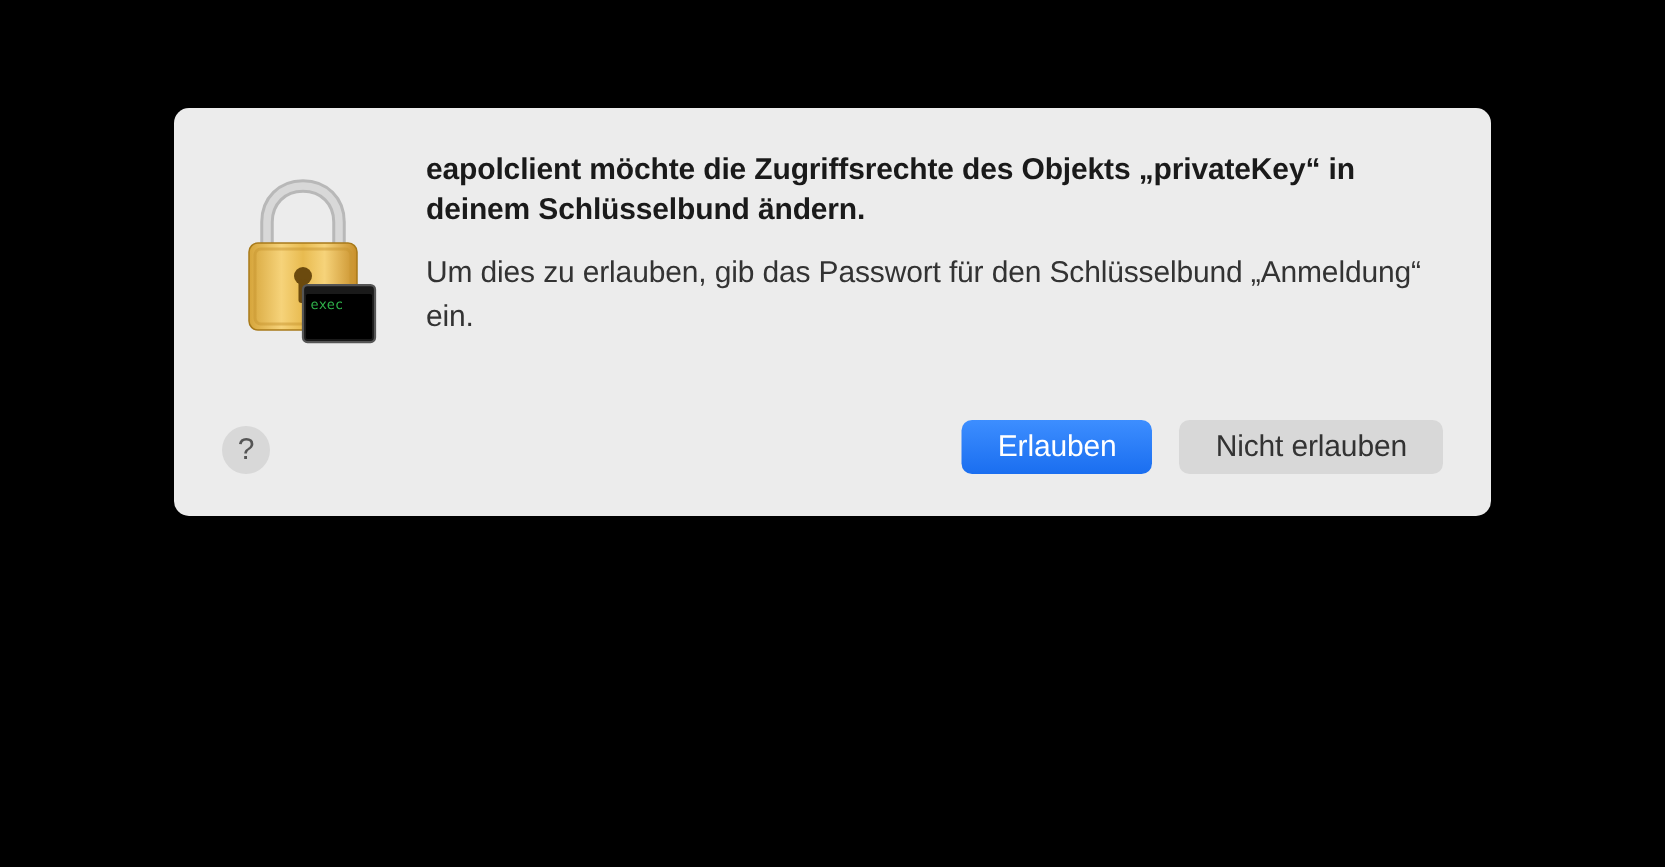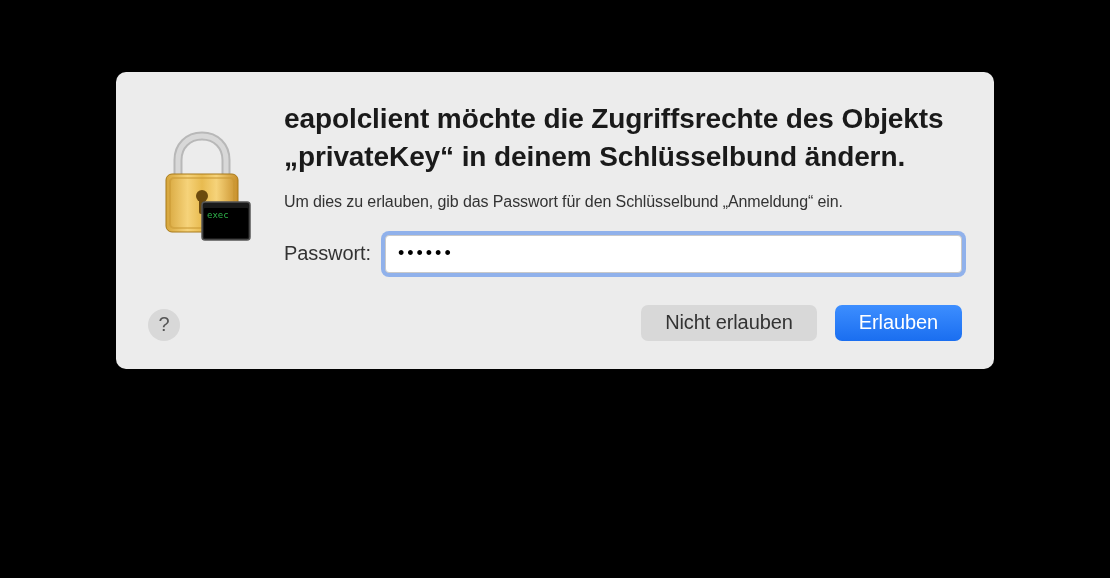--- a/index.html
+++ b/index.html
@@ -38,29 +38,29 @@
     }
     .lock-svg {
       width: 108px;
       height: 120px;
     }
     .text-col {
       flex: 1;
       min-width: 0;
     }
     .heading {
-      font-size: 28px;
+      font-size: 20px;
       font-weight: 700;
       color: #1a1a1a;
       line-height: 1.35;
       margin-bottom: 14px;
       letter-spacing: -0.1px;
     }
     .subtext {
-      font-size: 16px;
+      font-size: 20px;
       color: #333;
       line-height: 1.45;
       margin-bottom: 22px;
       letter-spacing: -0.1px;
     }
     .field-row {
       display: flex;
       align-items: center;
       gap: 14px;
     }
@@ -155,24 +155,20 @@
         <g>
           <rect x="54" y="74" width="48" height="38" rx="3" fill="#1a1a1a" stroke="#555" stroke-width="1.5"></rect>
           <rect x="56" y="80" width="44" height="30" rx="1" fill="#000"></rect>
           <text x="59" y="90" font-size="9" font-family="Menlo, monospace" fill="#2fb14a">exec</text>
         </g>
       </svg>
     </div>
     <div class="text-col">
       <div class="heading">eapolclient möchte die Zugriffsrechte des Objekts „privateKey“ in deinem Schlüsselbund ändern.</div>
       <div class="subtext">Um dies zu erlauben, gib das Passwort für den Schlüsselbund „Anmeldung“ ein.</div>
-      <div class="field-row">
-        <div class="field-label">Passwort:</div>
-        <input type="text" class="password-input" readonly="" value="••••••" style="">
-      </div>
     </div>
   </div>
   <button class="help-btn">?</button>
   <div class="button-row">
+    <button class="btn btn-primary">Erlauben</button>
     <button class="btn btn-secondary">Nicht erlauben</button>
-    <button class="btn btn-primary">Erlauben</button>
   </div>
 </div>
 
 </body></html>

